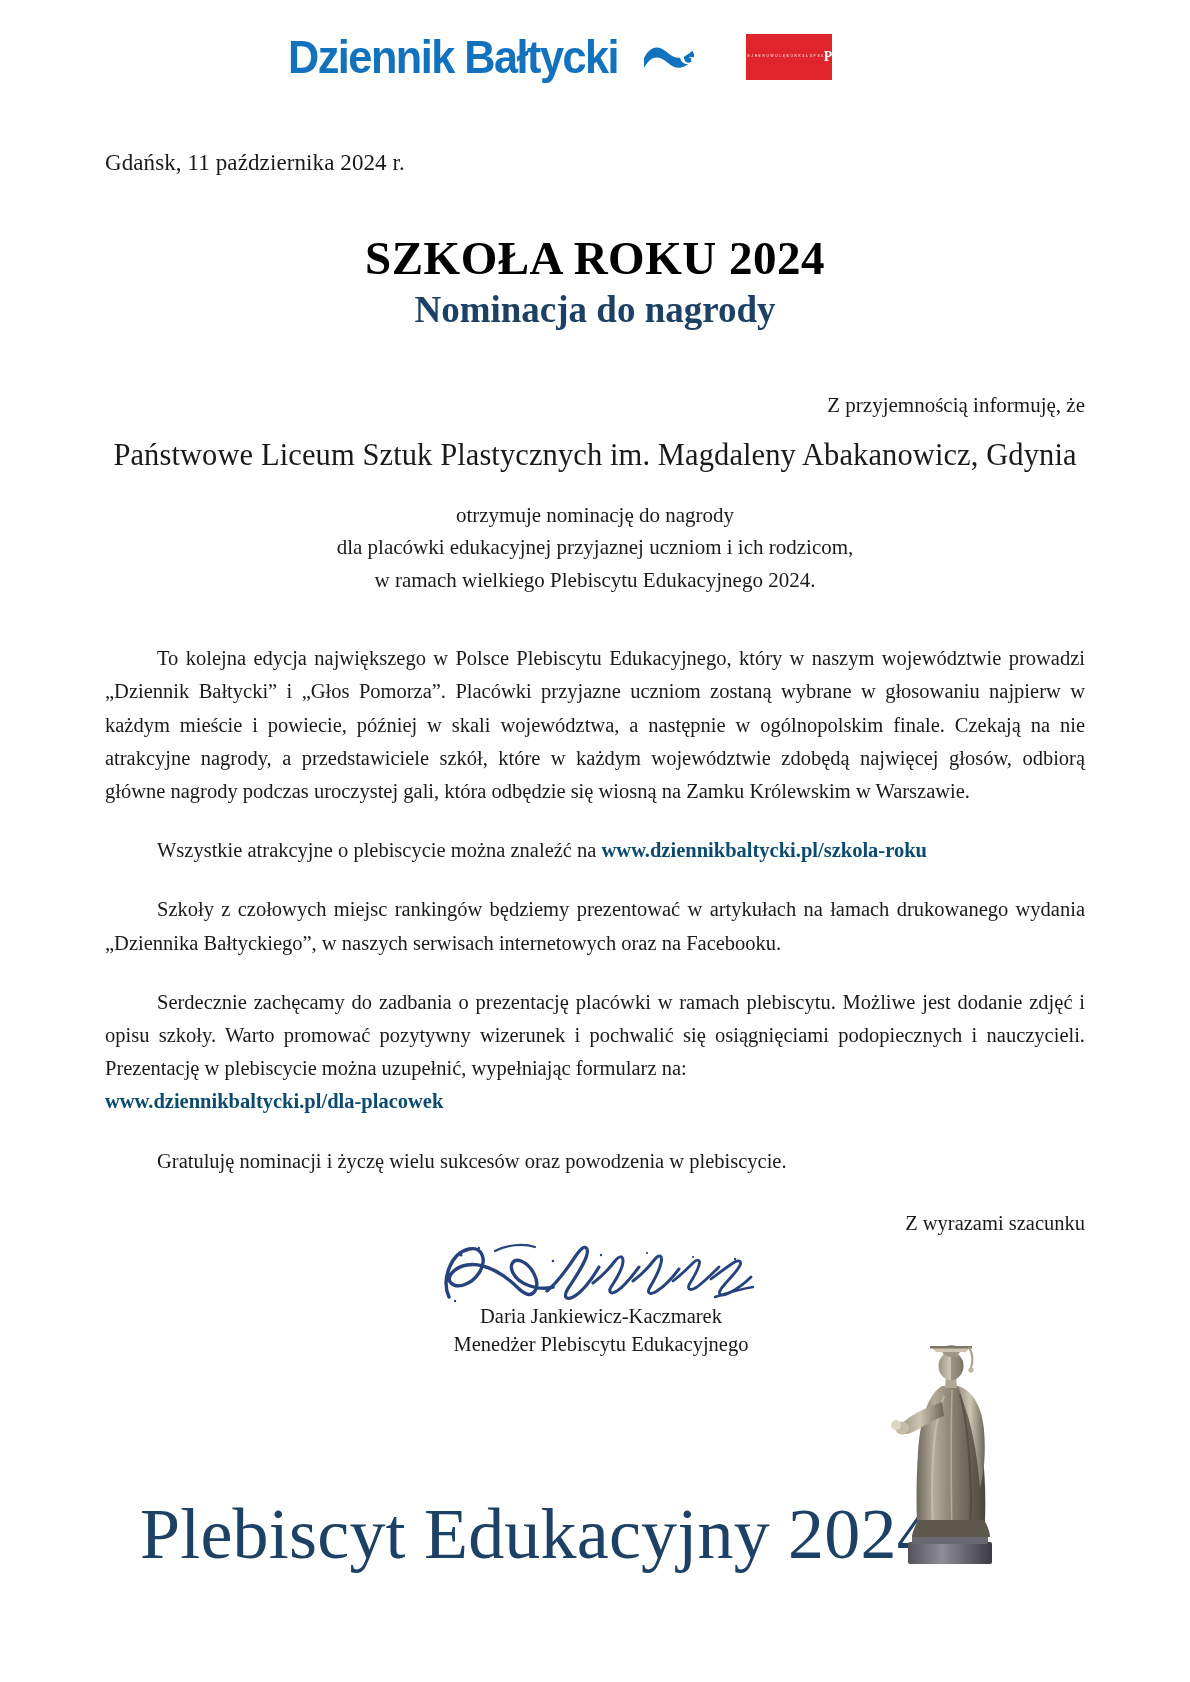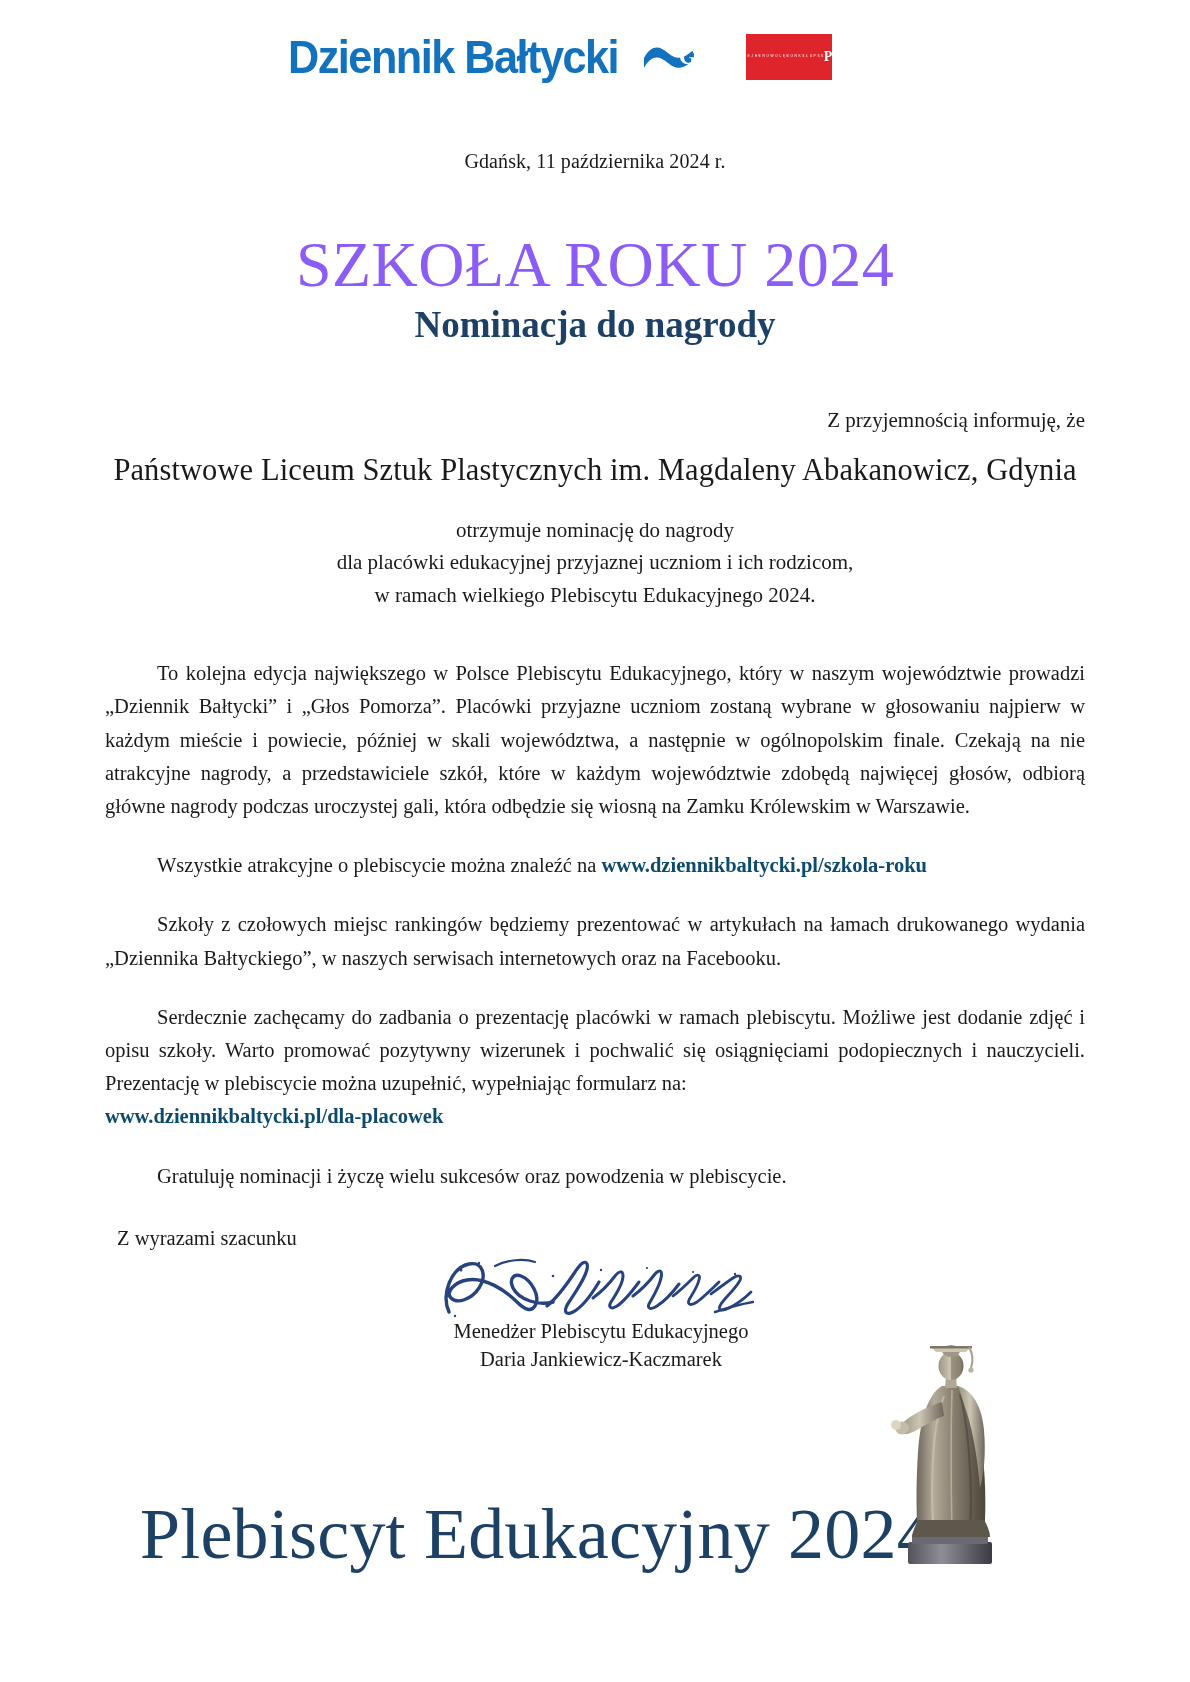--- a/index.html
+++ b/index.html
@@ -94,34 +94,34 @@
 
   
   .content {
     position: absolute;
     top: 150px;
     left: 105px;
     width: 980px;
   }
 
   .date-line {
-    text-align: center;
-    font-size: 20px;
+    text-align: left;
+    font-size: 23px;
     letter-spacing: 0.1px;
     margin-bottom: 58px;
   }
 
   .main-title {
     text-align: center;
-    color: #8b5cf6;
-    font-size: 64px;
+    color: #000000;
+    font-size: 47px;
     letter-spacing: 0.5px;
     line-height: 1.06;
     margin: 0 0 6px 0;
-    font-weight: normal;
+    font-weight: bold;
   }
 
   .subtitle {
     text-align: center;
     color: #1d4164;
     font-size: 37px;
     line-height: 1.1;
     margin: 0 0 62px 0;
     font-weight: bold;
   }
@@ -164,21 +164,21 @@
 
   .closing-para {
     text-align: left;
     font-size: 20.5px;
     line-height: 1.62;
     margin: 0 0 34px 0;
     text-indent: 52px;
   }
 
   .regards {
-    text-align: left;
+    text-align: right;
     font-size: 20.5px;
     margin: 0;
     padding-left: 12px;
   }
 
   .signature-wrap {
     text-align: center;
     padding-left: 10px;
     margin-top: -4px;
     height: 86px;
@@ -299,22 +299,22 @@
           <circle cx="166" cy="24" r="1.2"></circle>
           <circle cx="212" cy="22" r="1.1"></circle>
           <circle cx="258" cy="26" r="1.1"></circle>
           <circle cx="300" cy="28" r="1.2"></circle>
           <circle cx="20" cy="70" r="1.2"></circle>
         </g>
       </svg>
     </div>
 
     <div class="sign-name">
+      <div>Daria Jankiewicz-Kaczmarek</div>
       <div>Menedżer Plebiscytu Edukacyjnego</div>
-      <div>Daria Jankiewicz-Kaczmarek</div>
     </div>
 
   </div>
 
   <div class="footer-title">Plebiscyt Edukacyjny 2024</div>
 
   <svg class="statuette" viewBox="0 0 150 250">
     <defs>
       <linearGradient id="bronze" x1="0" y1="0" x2="1" y2="0">
         <stop offset="0%" stop-color="#6e675c"></stop>

